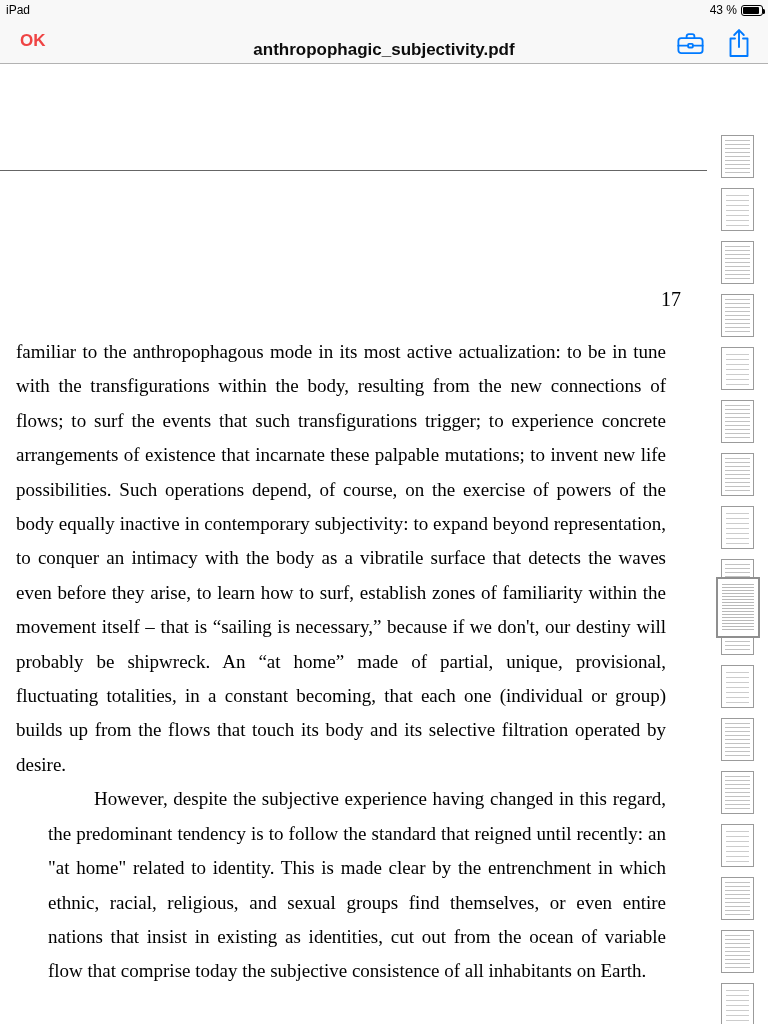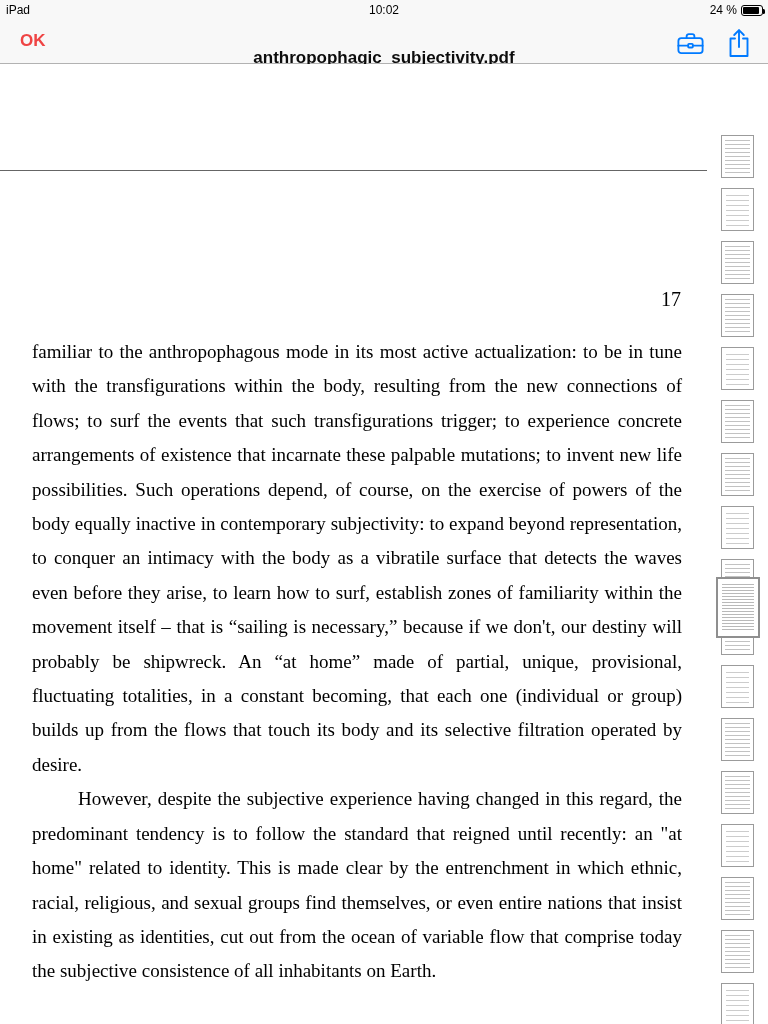--- a/index.html
+++ b/index.html
@@ -39,21 +39,21 @@
     background: #f8f8f8;
     border-bottom: 1px solid #b2b2b2;
   }
   .ok-button {
     position: absolute; left: 20px; top: 11px;
     color: #ef4444; font-weight: 700; font-size: 17px;
     background: none; border: none; cursor: pointer;
     font-family: "Liberation Sans", sans-serif;
   }
   .nav-title {
-    position: absolute; left: 120px; right: 120px; top: 28px;
+    position: absolute; left: 120px; right: 120px; top: 20px;
     text-align: center; font-weight: 700; font-size: 17px; color: #0c0c0c;
     white-space: nowrap; overflow: hidden;
   }
   .nav-icons {
     position: absolute; right: 14px; top: 6px;
     display: flex; align-items: center; gap: 16px;
   }
   .icon-btn { background: none; border: none; cursor: pointer; padding: 2px; }
   .icon-btn svg { display: block; }
 
@@ -74,27 +74,27 @@
     position: absolute; top: 107px; left: 0; width: 707px; height: 853px;
     background: #ffffff;
     color: #000;
   }
   .page-number {
     position: absolute; top: 117px; right: 26px;
     font-family: "Liberation Serif", "DejaVu Serif", serif;
     font-size: 20px;
   }
   .text-block {
-    position: absolute; top: 164px; left: 32px; width: 650px;
+    position: absolute; top: 164px; left: 16px; width: 650px;
     font-family: "Liberation Serif", "DejaVu Serif", serif;
     font-size: 19px; line-height: 34.4px;
     text-align: justify;
     color: #000;
   }
-  .text-block p.indent { text-indent: 46px; }
+  .text-block p.indent { text-indent: 46px; margin-left: 32px; }
 
   
   .thumbnail-strip {
     position: absolute; top: 64px; right: 0; width: 61px; height: 960px;
     background: #ffffff;
     padding-top: 7px;
     display: flex; flex-direction: column; align-items: center;
   }
   .thumb {
     flex: 0 0 43px;
@@ -123,23 +123,22 @@
   }
   .selected-thumb .thumb-lines {
     background-image: repeating-linear-gradient(to bottom, #b9b9b9 0px, #b9b9b9 1px, transparent 1px, transparent 3px);
   }
 </style>
 </head>
 <body>
 
 <div class="status-bar">
   <span class="status-left">iPad</span>
-  <span class="status-time">10:02</span>
   <span class="status-right">
-    <span>24 %</span>
+    <span>43 %</span>
     <span class="battery">
       <span class="battery-fill" id="battery-fill" style="width: calc(91% - 2px);"></span>
       <span class="battery-nub"></span>
     </span>
   </span>
 </div>
 
 <div class="nav-bar">
   <button class="ok-button">OK</button>
   <div class="nav-title">anthropophagic_subjectivity.pdf</div>

